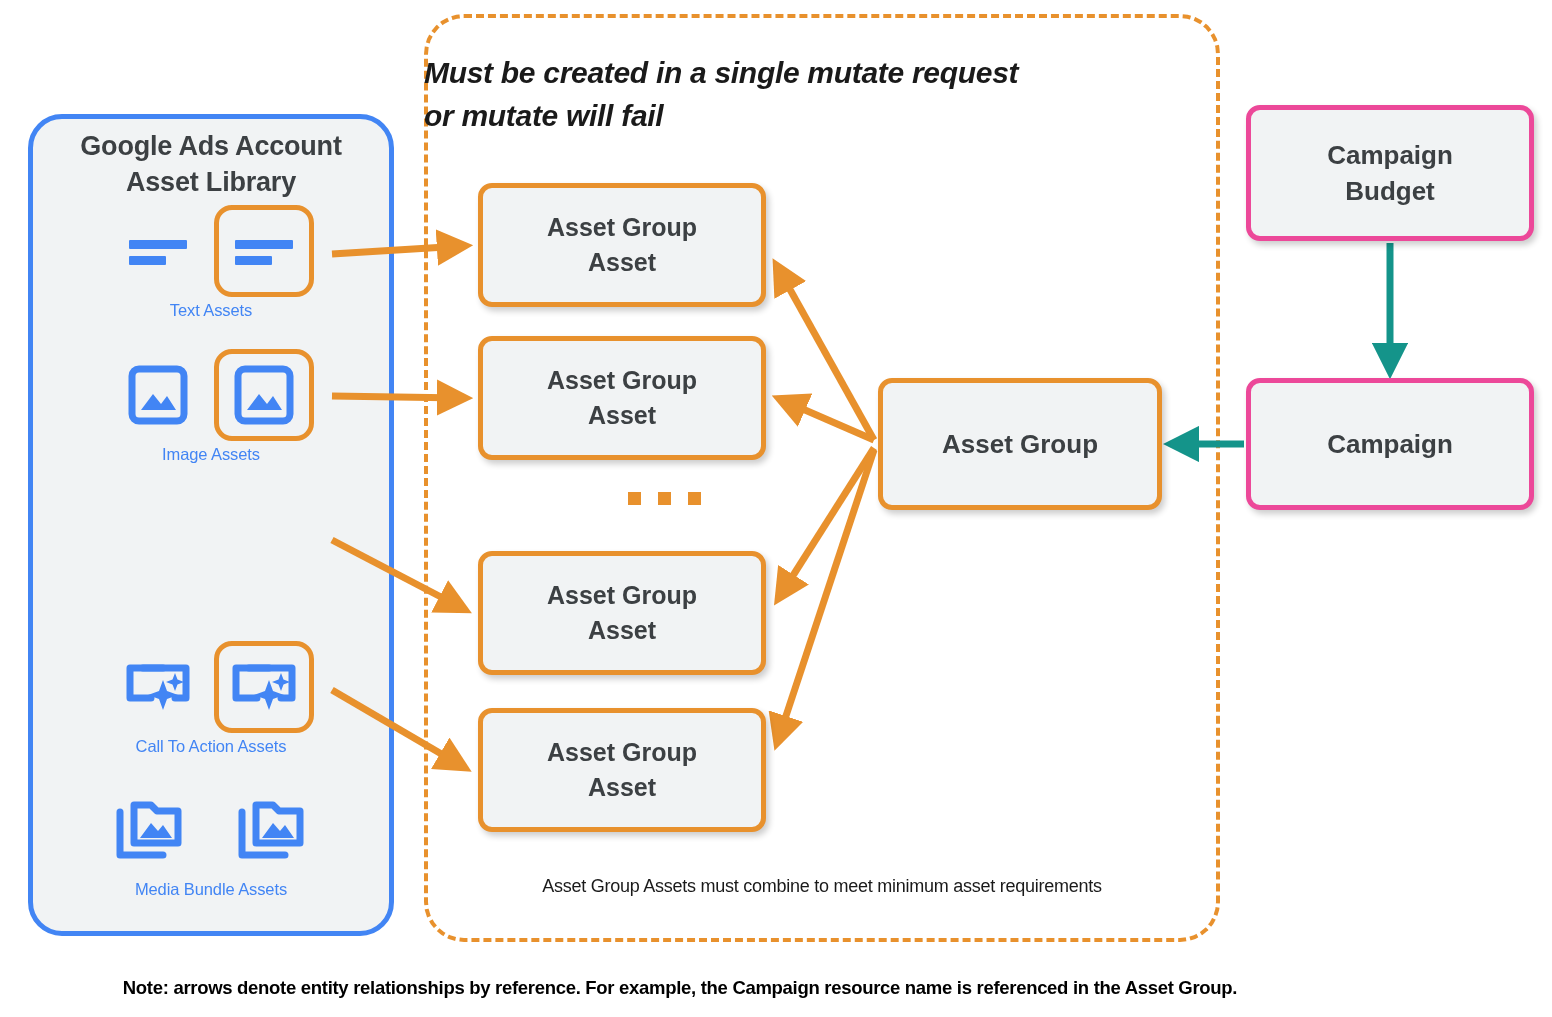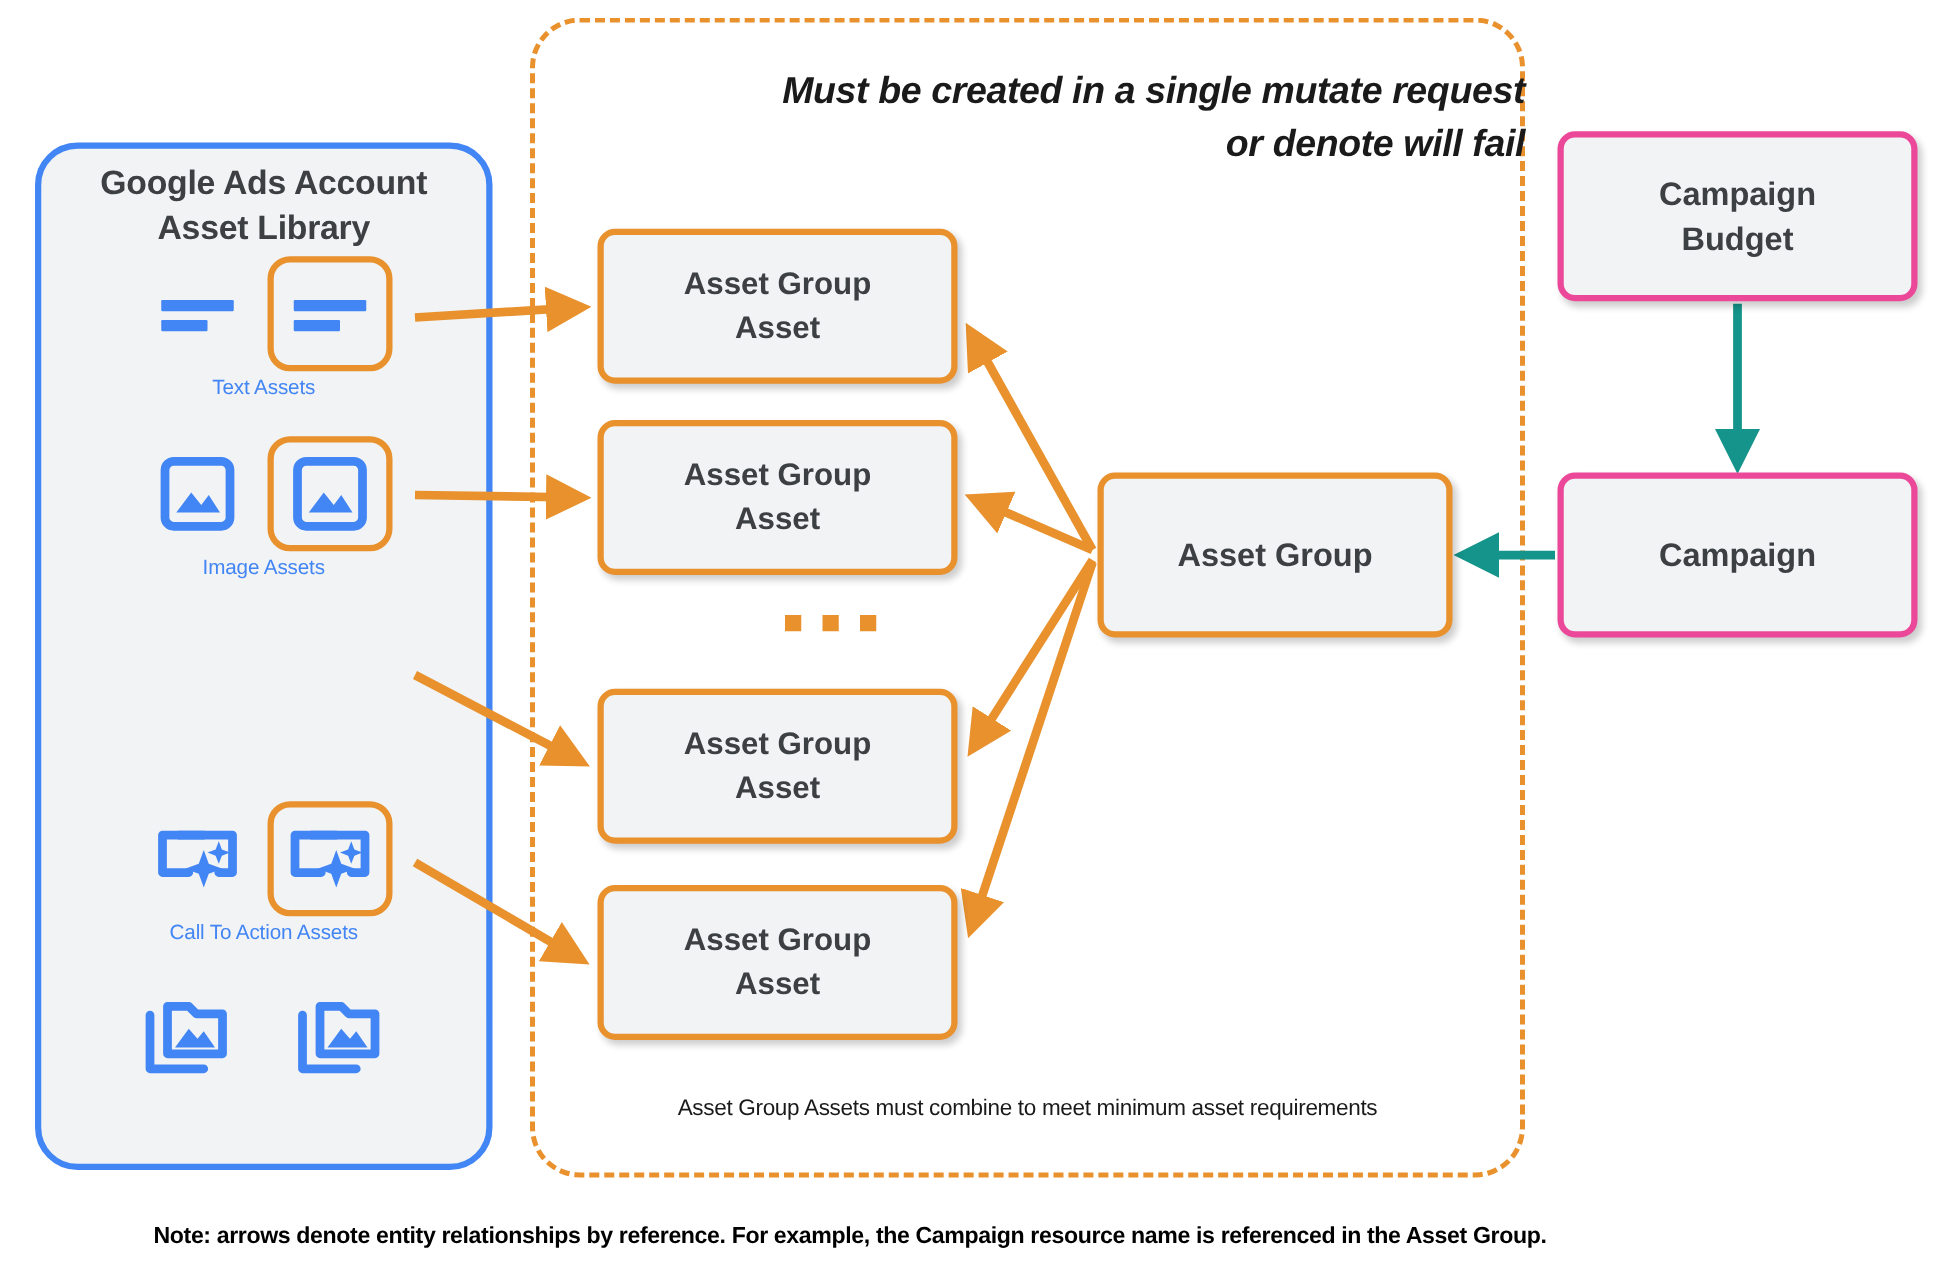--- a/index.html
+++ b/index.html
@@ -96,21 +96,21 @@
     border: 4px dashed #E8912D;
     border-radius: 40px;
     box-sizing: border-box;
     background: transparent;
   }
   #mutate-title {
     position: absolute;
     left: 424px;
     top: 52px;
     width: 796px;
-    text-align: right;
+    text-align: left;
     font-size: 30px;
     font-style: italic;
     font-weight: bold;
     color: #1a1a1a;
     line-height: 1.43;
     letter-spacing: -0.3px;
   }
   #mutate-footnote {
     position: absolute;
     left: 424px;
@@ -287,27 +287,28 @@
           </svg>
         </div>
         <div class="icon-slot">
           <svg width="70" height="64" viewBox="0 0 70 64">
             <path d="M5 14 L5 57 L48 57" fill="none" stroke="#4285F4" stroke-width="7" stroke-linecap="round" stroke-linejoin="round"></path>
             <path d="M19 45 L19 7 L36 7 L42 13 L63 13 L63 45 Z" fill="none" stroke="#4285F4" stroke-width="7" stroke-linejoin="round"></path>
             <path d="M25 40 L36 25 L43 33 L48 27 L57 40 Z" fill="#4285F4"></path>
           </svg>
         </div>
       </div>
+      <div class="asset-caption">Media Bundle  Assets</div>
     </div>
   </div>
 
   <div id="mutate-container"></div>
   <div id="mutate-title">
     <div>Must be created in a single mutate request</div>
-    <div>or denote will fail</div>
+    <div>or mutate will fail</div>
   </div>
 
   <svg class="layer">
     <defs>
       <marker id="arrowOrange" markerWidth="5.2" markerHeight="5.2" refX="3.6" refY="2.6" orient="auto" markerUnits="strokeWidth">
         <path d="M0,0 L5.2,2.6 L0,5.2 Z" fill="#E8912D"></path>
       </marker>
       <marker id="arrowTeal" markerWidth="5.2" markerHeight="5.2" refX="3.6" refY="2.6" orient="auto" markerUnits="strokeWidth">
         <path d="M0,0 L5.2,2.6 L0,5.2 Z" fill="#14948A"></path>
       </marker>

